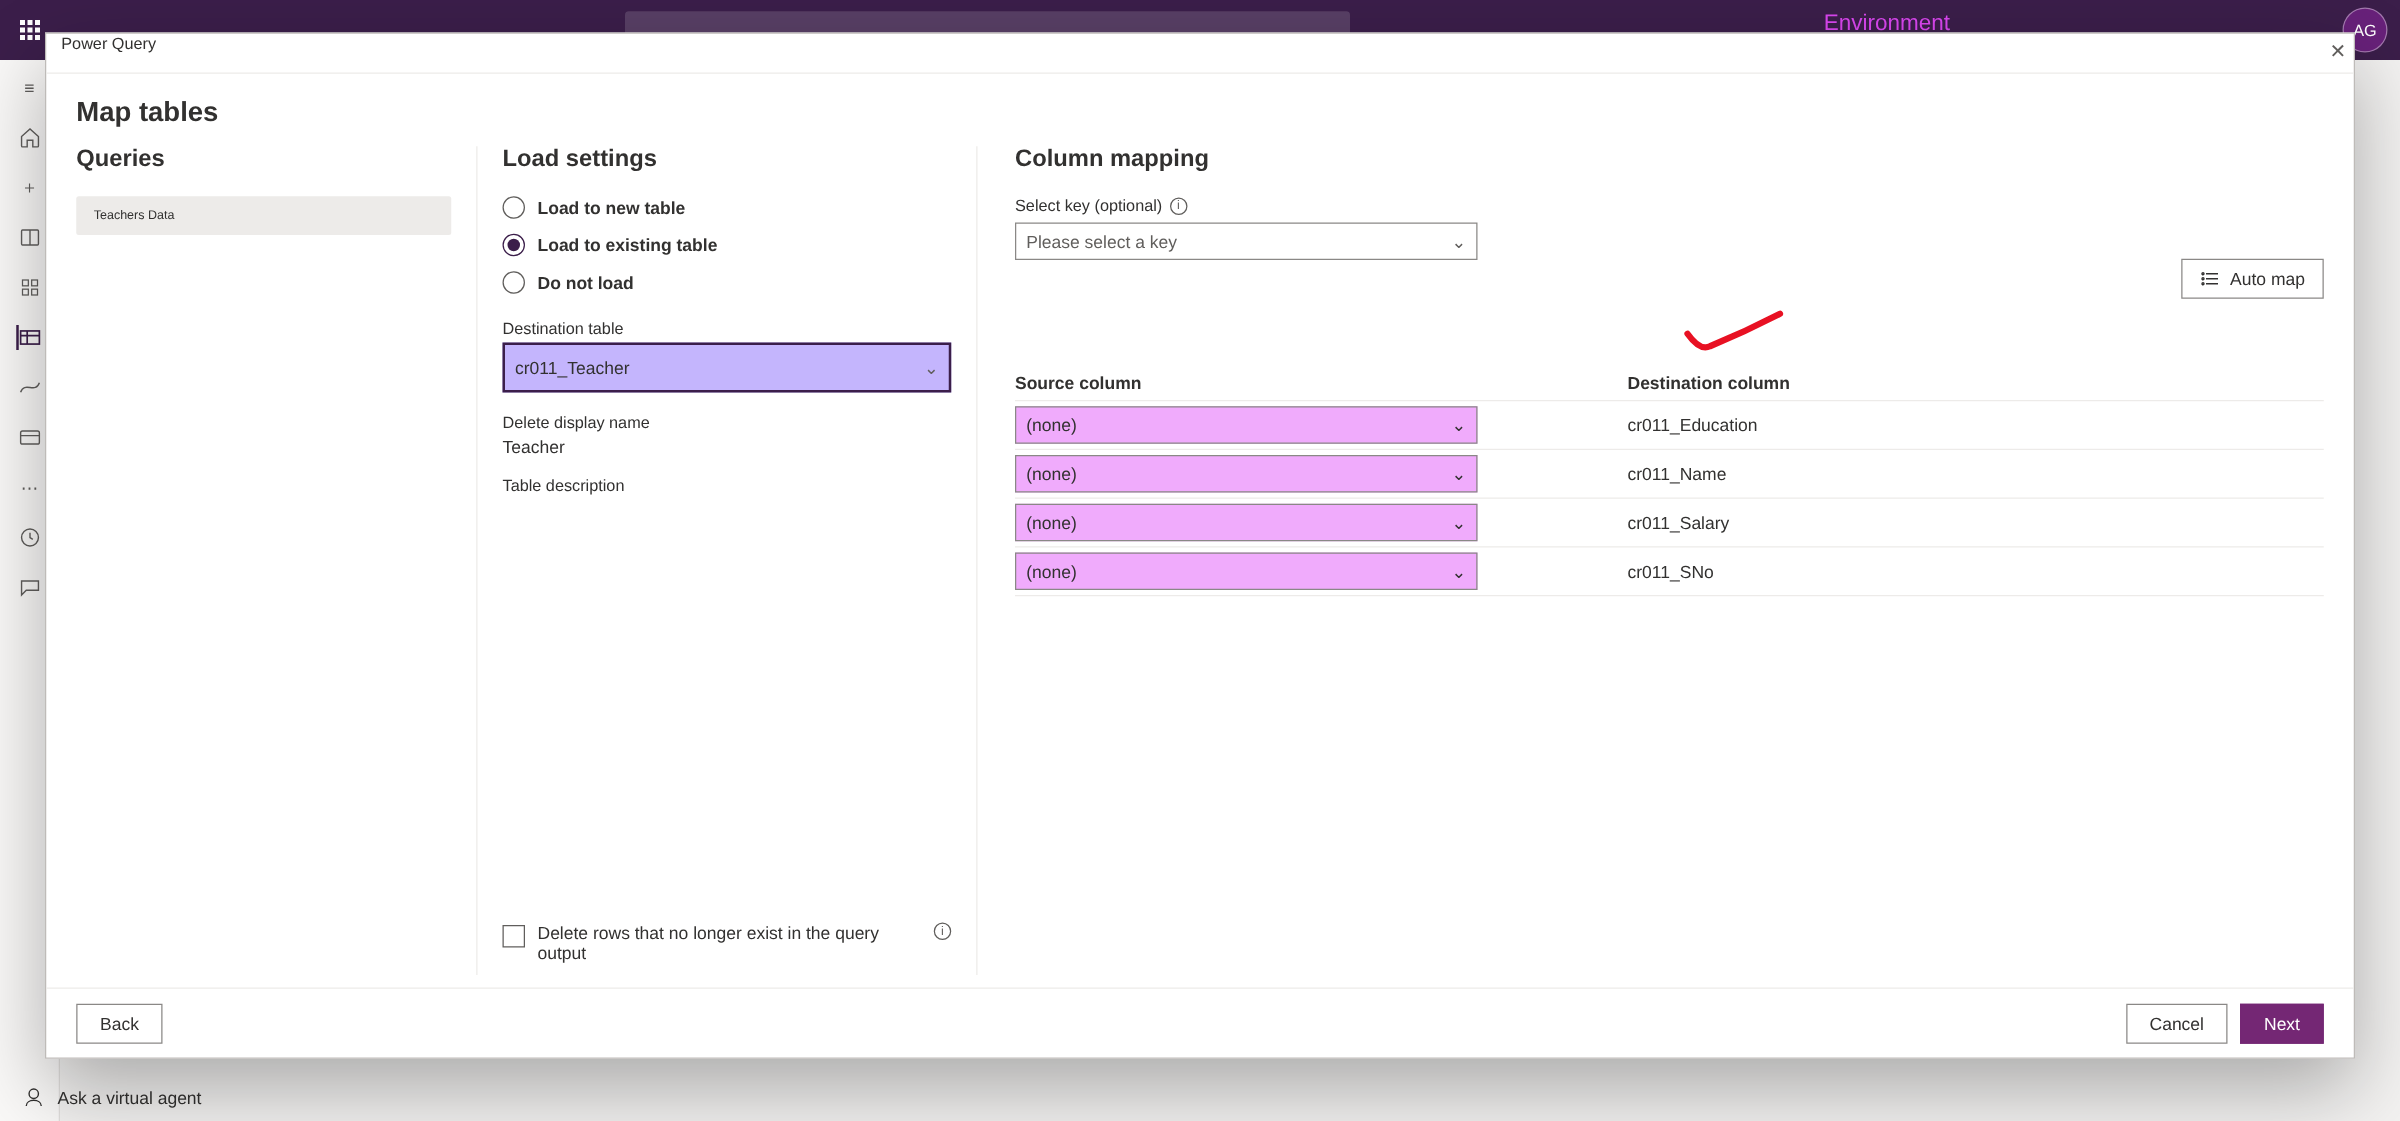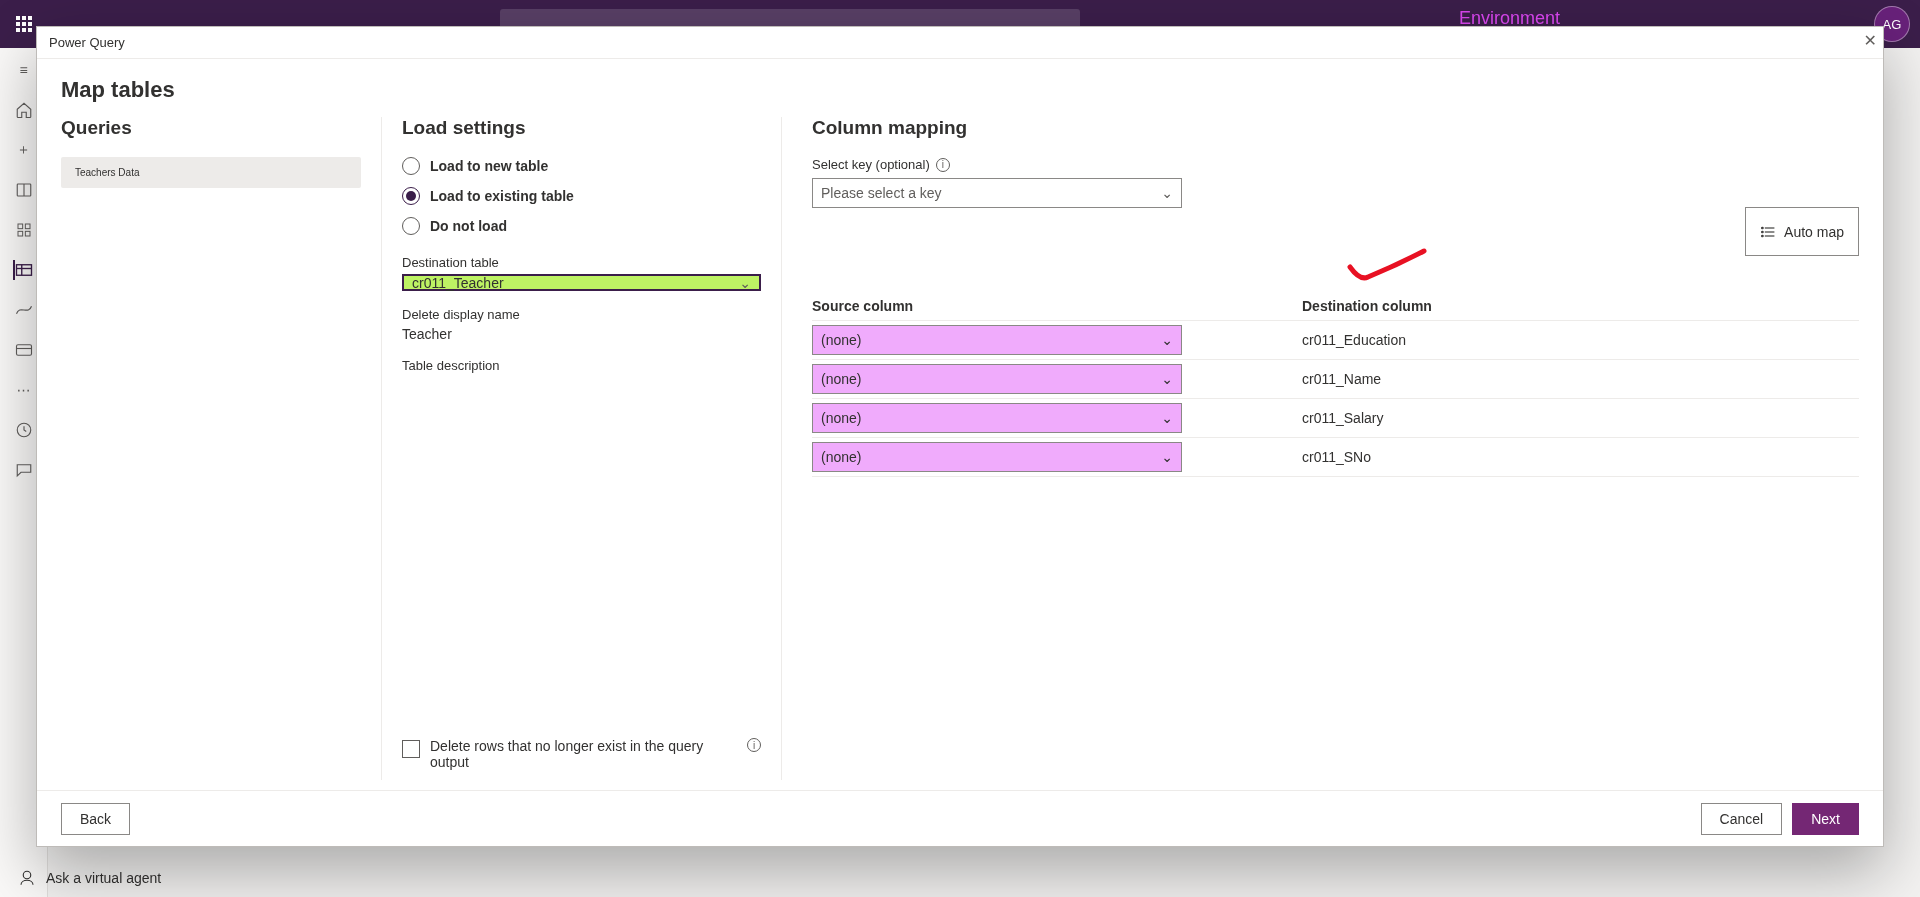--- a/index.html
+++ b/index.html
@@ -19,53 +19,53 @@
   .left-rail { position:absolute; top:48px; left:0; bottom:0; width:48px; background:#faf9f8; border-right:1px solid #e1dfdd; display:flex; flex-direction:column; align-items:center; padding-top:12px; gap:20px; color:#605e5c;}
   .left-rail .rail-icon { width:20px; height:20px; display:flex; align-items:center; justify-content:center; }
   .left-rail .rail-icon.active { border-left:2px solid #3b1e4a; padding-left:0; margin-left:-2px;}
 
   .content-bg { position:absolute; top:48px; left:48px; right:0; bottom:0; background:#f3f2f1; }
   .sidebar-bg { position:absolute; top:48px; left:48px; width:200px; bottom:0; background:#fff; border-right:1px solid #e1dfdd;}
   .ask-agent { position:absolute; bottom:10px; left:18px; display:flex; align-items:center; gap:10px; color:#323130;}
 
   
   .modal { position:absolute; top:26px; left:36px; right:36px; bottom:50px; background:#fff; border:1px solid #bebbb8; box-shadow:0 25px 60px rgba(0,0,0,0.3); display:flex; flex-direction:column;}
-  .modal-header { height:32px; border-bottom:1px solid #edebe9; display:flex; align-items:center; padding:0 12px; font-size:13px; color:#323130; position:relative;}
+  .modal-header { height:32px; border-bottom:1px solid #edebe9; display:flex; padding:0 12px; font-size:13px; color:#323130; position:relative;}
   .modal-header .close { position:absolute; right:6px; top:4px; cursor:pointer; font-size:16px; color:#605e5c;}
   .modal-title { font-size:22px; font-weight:600; padding:18px 24px 4px;}
   .modal-body { flex:1; display:flex; padding: 10px 24px 10px 24px; overflow:hidden;}
 
   .col-queries { width:320px; padding-right:20px; }
   .col-load { width:400px; border-left:1px solid #edebe9; padding:0 20px 0 20px; position:relative;}
   .col-mapping { flex:1; border-left:1px solid #edebe9; padding-left:30px; position:relative;}
 
   .section-title { font-size:19px; font-weight:600; margin-bottom:18px; }
 
   .query-item { background:#edebe9; padding:10px 14px; border-radius:2px; font-size:10px;}
 
   .radio-group { display:flex; flex-direction:column; gap:12px; margin-bottom:20px;}
   .radio { display:flex; align-items:center; gap:10px; cursor:pointer;font-weight:bold;}
   .radio .circle { width:18px; height:18px; border:1px solid #605e5c; border-radius:50%; position:relative; flex-shrink:0;}
   .radio.selected .circle { border-color:#3b1e4a;}
   .radio.selected .circle::after { content:''; position:absolute; inset:3px; background:#3b1e4a; border-radius:50%;}
 
   .field-label { font-size:13px; color:#323130; margin-bottom:4px;}
-  .dropdown { width:100%; height:17px; border:1px solid #605e5c; background:#bef264; padding:0 8px; display:flex; align-items:center; justify-content:space-between; cursor:pointer;}
+  .dropdown { width:100%; height:40px; border:1px solid #605e5c; background:#c4b5fd; padding:0 8px; display:flex; align-items:center; justify-content:space-between; cursor:pointer;}
   .dropdown.focused { border:2px solid #3b1e4a; }
   .dropdown .chev { color:#605e5c; }
   .static-value { font-size:14px; margin-top:4px; margin-bottom:16px;}
 
   .checkbox-row { position:absolute; bottom:10px; left:20px; right:20px; display:flex; align-items:flex-start; gap:10px;}
   .checkbox { width:18px; height:18px; border:1px solid #605e5c; flex-shrink:0; margin-top:2px;}
   .info-icon { width:14px; height:14px; border:1px solid #605e5c; border-radius:50%; display:inline-flex; align-items:center; justify-content:center; font-size:10px; color:#605e5c; flex-shrink:0;}
 
   .key-label { font-size:13px; display:flex; align-items:center; gap:6px; margin-bottom:6px;}
   .key-dropdown { width:370px; height:30px; border:1px solid #8a8886; background:#fff; padding:0 8px; display:flex; align-items:center; justify-content:space-between; cursor:pointer; color:#605e5c;}
 
-  .automap-btn { position:absolute; top:90px; right:0; height:49px; padding:0 14px; border:1px solid #8a8886; background:#fff; display:flex; align-items:center; gap:8px; cursor:pointer;}
+  .automap-btn { position:absolute; top:90px; right:0; height:32px; padding:0 14px; border:1px solid #8a8886; background:#fff; display:flex; align-items:center; gap:8px; cursor:pointer;}
 
   .mapping-table { margin-top:90px; width:100%; }
   .mapping-head { display:flex; border-bottom:1px solid #edebe9; padding-bottom:6px;}
   .mapping-head .hcell { font-size:14px; font-weight:600;}
   .mapping-head .hcell.src { width:490px;}
   .mapping-row { display:flex; align-items:center; border-bottom:1px solid #edebe9; padding:4px 0;}
   .src-cell { width:490px; padding-right:20px;}
   .src-dd { width:370px; height:30px; border:1px solid #8a8886; background:#f0abfc; padding:0 8px; display:flex; align-items:center; justify-content:space-between; cursor:pointer;}
   .dst-cell { font-size:14px;}
 

